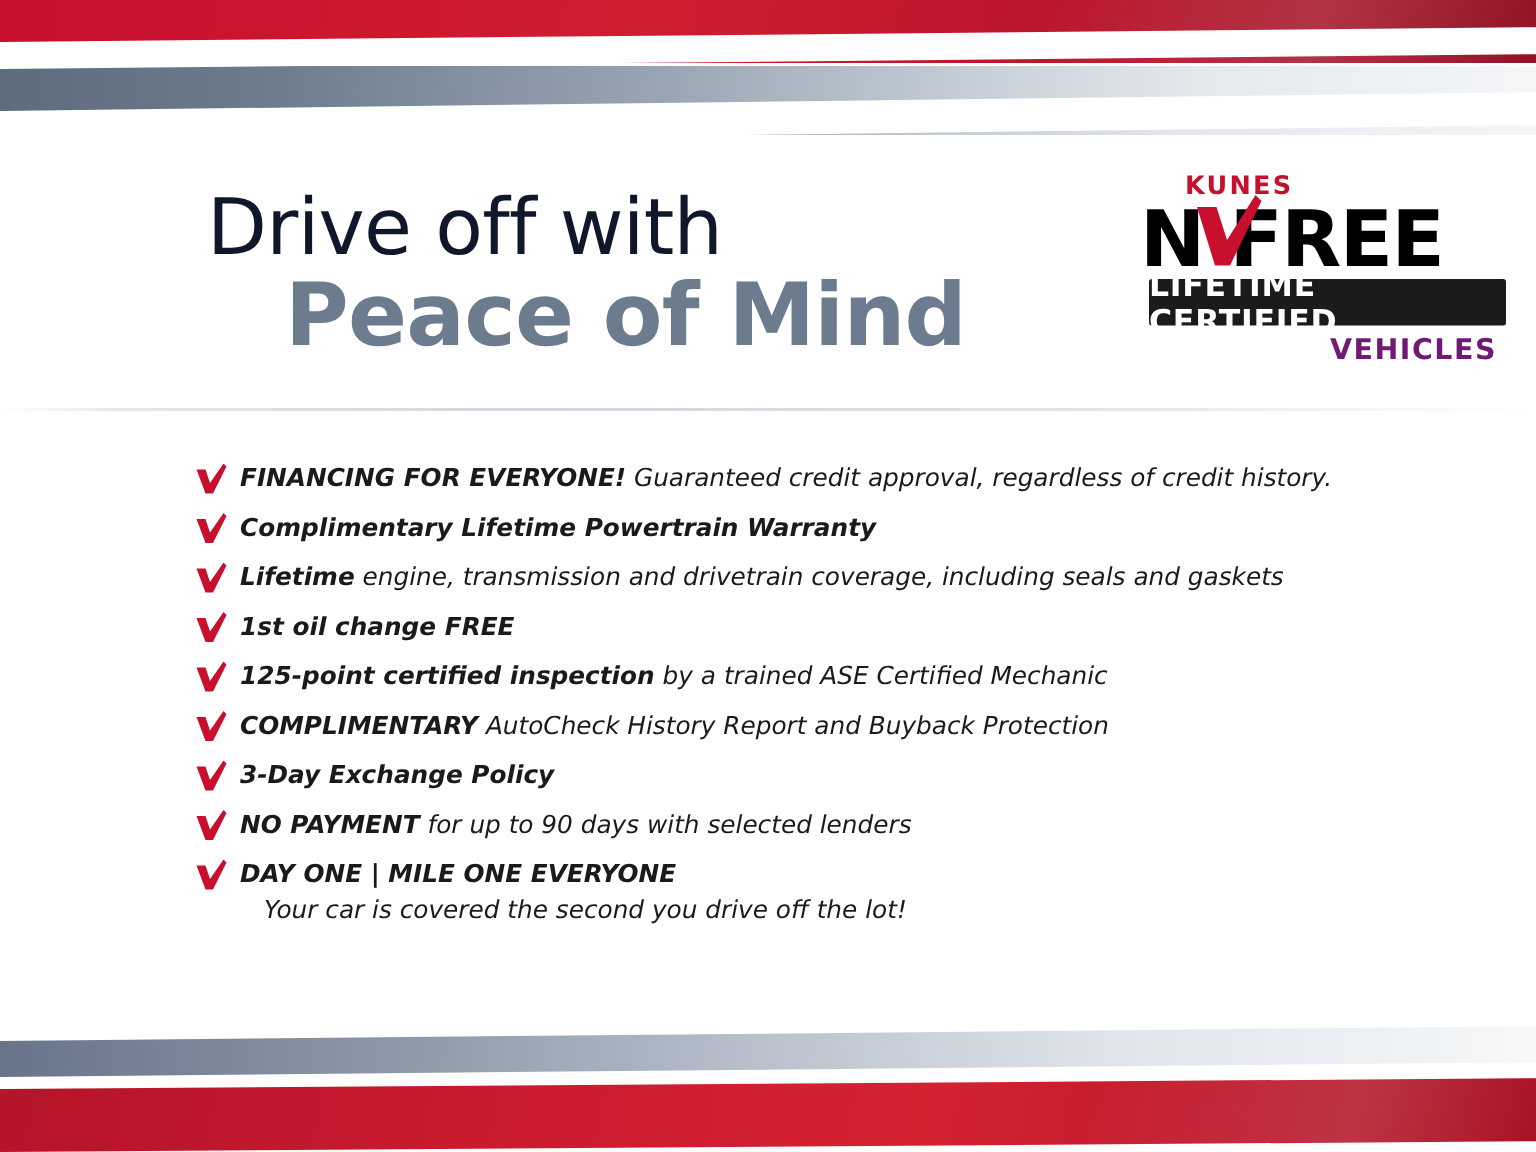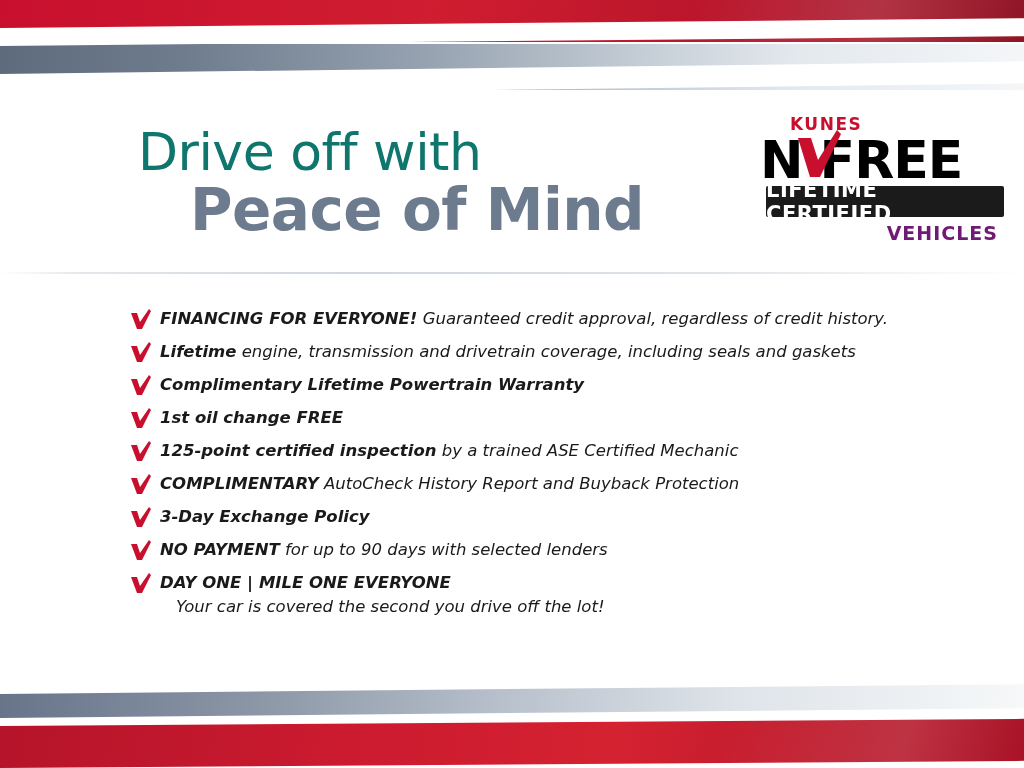--- a/index.html
+++ b/index.html
@@ -101,21 +101,21 @@
   
   .headline {
     position: absolute;
     left: 138px;
     top: 126px;
     width: 600px;
   }
   .headline .line1 {
     font-size: 52px;
     font-weight: 400;
-    color: #0f766e;
+    color: #0f172a;
     letter-spacing: -0.5px;
     line-height: 1.02;
     font-family: "DejaVu Sans", sans-serif;
   }
   .headline .line2 {
     font-size: 58px;
     font-weight: 700;
     color: #6c7c8e;
     letter-spacing: -0.5px;
     line-height: 1.1;
@@ -275,30 +275,30 @@
       <div class="bullet-stack">
         <div class="text"><b>FINANCING FOR EVERYONE!</b><span> Guaranteed credit approval, regardless of credit history.</span></div>
       </div>
     </div>
 
     <div class="bullet">
       <svg class="check" viewBox="0 0 22 21">
           <path d="M1 4 L7 4 L10 13 L19 0 L21 2 L12 20 L7 20 Z" fill="#c8102e"></path>
         </svg>
       <div class="bullet-stack">
+        <div class="text"><b>Complimentary Lifetime Powertrain Warranty</b><span></span></div>
+      </div>
+    </div>
+
+    <div class="bullet">
+      <svg class="check" viewBox="0 0 22 21">
+          <path d="M1 4 L7 4 L10 13 L19 0 L21 2 L12 20 L7 20 Z" fill="#c8102e"></path>
+        </svg>
+      <div class="bullet-stack">
         <div class="text"><b>Lifetime</b><span> engine, transmission and drivetrain coverage, including seals and gaskets</span></div>
-      </div>
-    </div>
-
-    <div class="bullet">
-      <svg class="check" viewBox="0 0 22 21">
-          <path d="M1 4 L7 4 L10 13 L19 0 L21 2 L12 20 L7 20 Z" fill="#c8102e"></path>
-        </svg>
-      <div class="bullet-stack">
-        <div class="text"><b>Complimentary Lifetime Powertrain Warranty</b><span></span></div>
       </div>
     </div>
 
     <div class="bullet">
       <svg class="check" viewBox="0 0 22 21">
           <path d="M1 4 L7 4 L10 13 L19 0 L21 2 L12 20 L7 20 Z" fill="#c8102e"></path>
         </svg>
       <div class="bullet-stack">
         <div class="text"><b>1st oil change FREE</b><span></span></div>
       </div>

